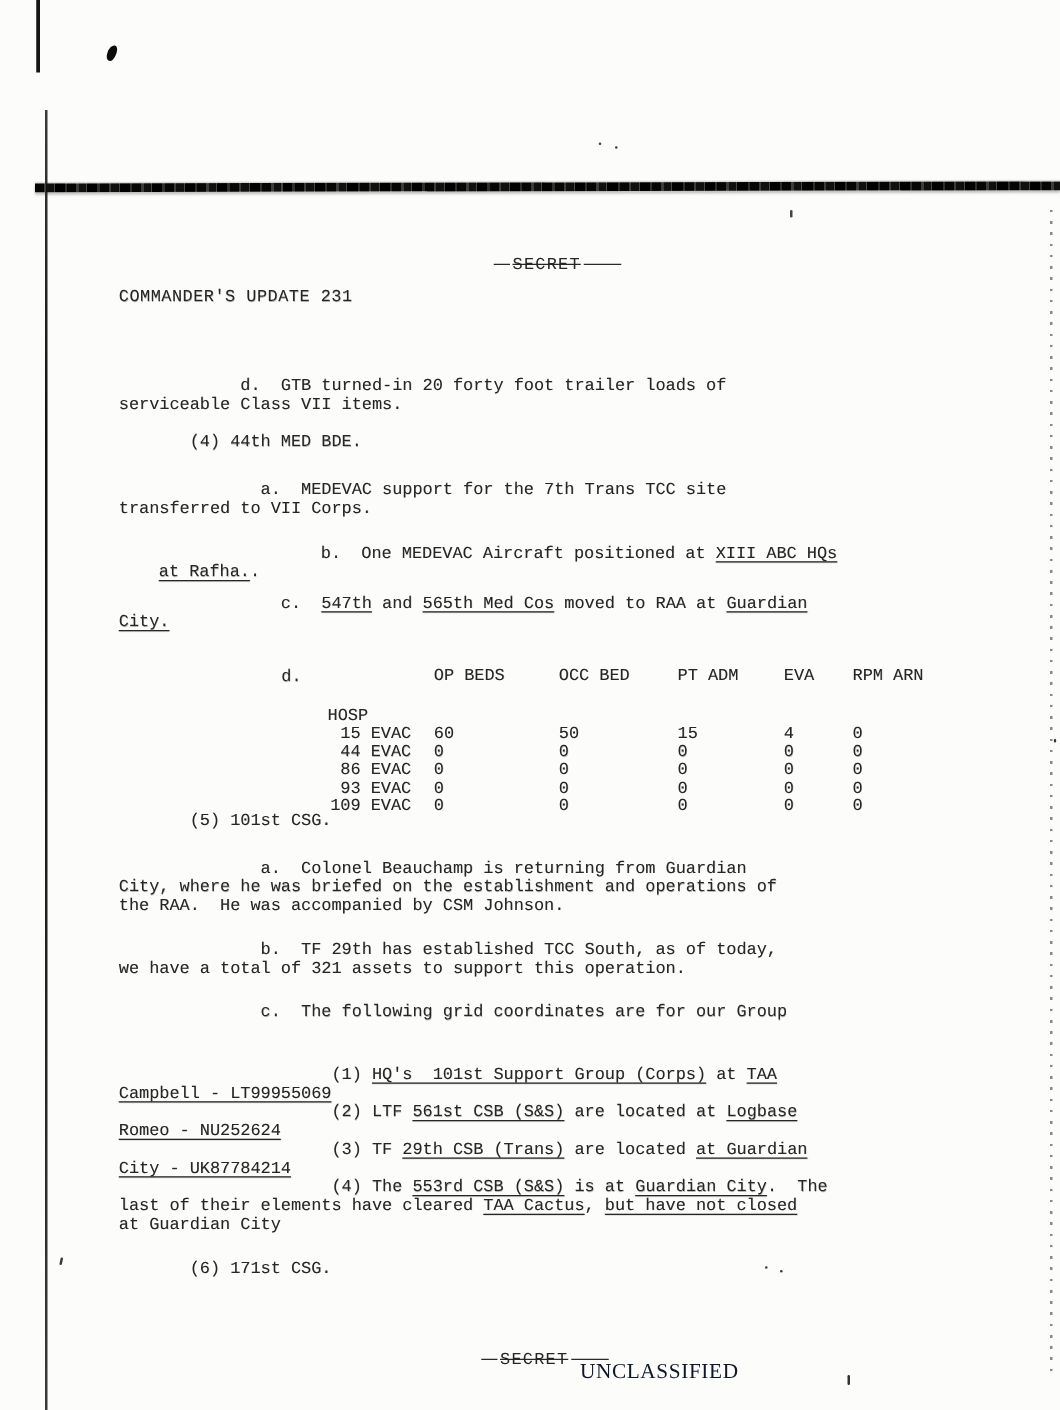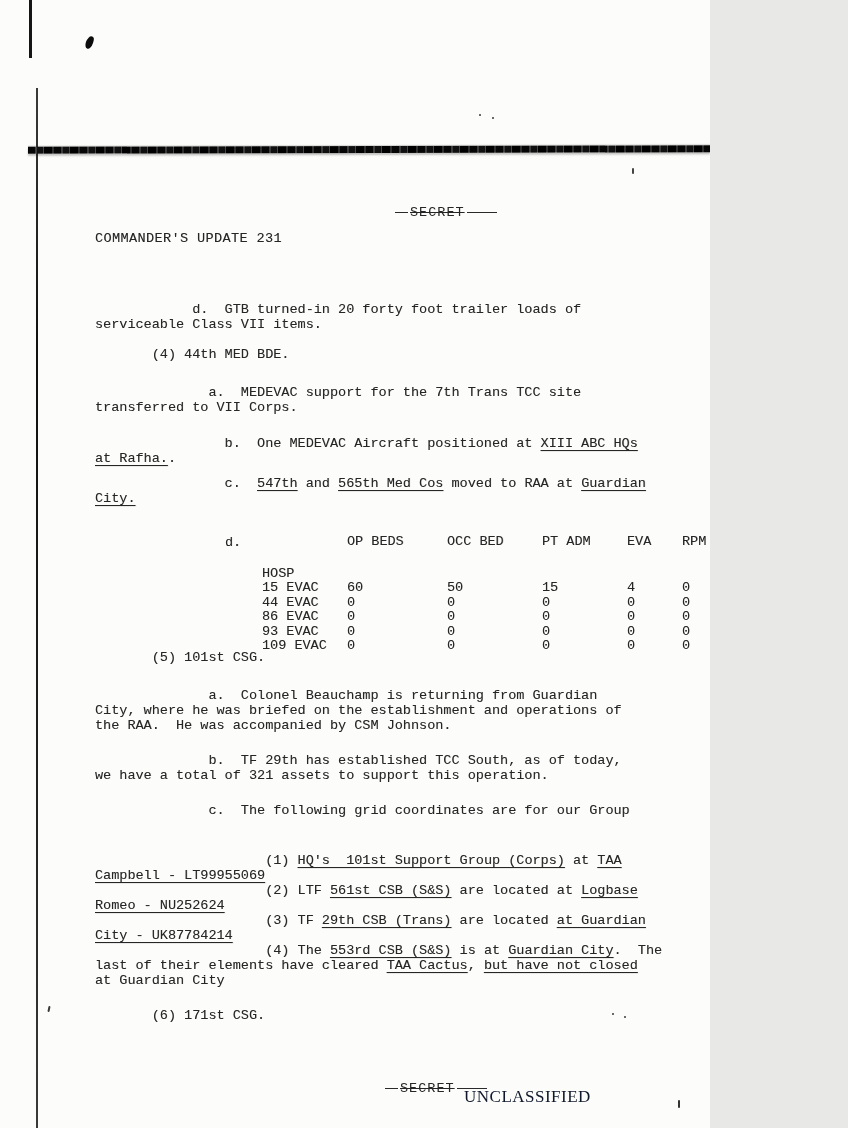--- a/index.html
+++ b/index.html
@@ -1,17 +1,17 @@
 <!DOCTYPE html>
 <html><head>
 <meta charset="utf-8">
 <style>
   html,body { margin:0; padding:0; background:#e8e8e6; }
   .page {
-    position:relative; width:710px; height:1128px;
+    position:relative; width:848px; height:1128px;
     background:#fcfcfa; overflow:hidden;
     font-family:"Liberation Mono", monospace;
     color:#262626;
   }
   
   .doc-title {
     position:absolute; left:95px; top:231px; margin:0;
     font-size:13.5px; font-weight:normal; letter-spacing:.4px;
     text-shadow:.3px .3px 0 rgba(30,30,30,.35);
   }
@@ -39,21 +39,21 @@
   
   .hosp-table { position:absolute; top:535px; left:0; width:848px; font-size:13.5px;
     text-shadow:.3px .3px 0 rgba(30,30,30,.3); }
   .tbl-label { position:absolute; left:225px; top:0; }
   .tbl-grid {
     position:absolute; left:262px; top:0;
     display:grid; grid-template-columns:85px 100px 95px 85px 55px 85px;
     line-height:14.4px;
   }
   .tbl-grid .cell { text-align:left; }
-  .tbl-grid .c0 { padding-right:18px; }
+  .tbl-grid .c0 { text-align:right; padding-right:18px; }
   .tbl-grid .th.c0 { text-align:left; padding-right:0;margin-top:32px; }
 
   
   .left-rule { position:absolute; left:36px; top:88px; width:2px; height:1040px;
     background:linear-gradient(#3a3a3a,#101010 25%,#222 70%,#3a3a3a); }
   .corner-rule { position:absolute; left:29px; top:0; width:3px; height:58px; background:#151515; }
   .noise-band { position:absolute; left:28px; right:0; top:146px; height:7px;
     background:repeating-linear-gradient(90deg,#060606 0 7px,#3c3c3c 7px 9px,#101010 9px 15px,#474747 15px 16px,#000 16px 24px,#2e2e2e 24px 26px);
     box-shadow:0 2px 2px rgba(20,20,20,.25), 0 -1px 1px rgba(20,20,20,.18);
     transform:skewY(-.12deg); }
@@ -93,21 +93,21 @@
   <div class="classification top">
     <span class="dash pre"></span><span class="word">SECRET</span><span class="dash post"></span>
   </div>
 
   <h1 class="doc-title">COMMANDER'S UPDATE 231</h1>
 
   <div class="doc-body">
       <div class="para" style="top: 302px;"><div class="line"><span>            d.  GTB turned-in 20 forty foot trailer loads of</span></div><div class="line"><span>serviceable Class VII items.</span></div></div>
       <div class="para" style="top: 347px;"><div class="line"><span>       (4) 44th MED BDE.</span></div></div>
       <div class="para" style="top: 385px;"><div class="line"><span>              a.  MEDEVAC support for the 7th Trans TCC site</span></div><div class="line"><span>transferred to VII Corps.</span></div></div>
-      <div class="para" style="top: 436px;"><div class="line"><span>                b.  One MEDEVAC Aircraft positioned at </span><span class="u">XIII ABC HQs</span></div><div class="line"><span class="u">at Rafha.</span><span>.</span></div></div>
+      <div class="para" style="top: 436px; margin-left: 32px;"><div class="line"><span>                b.  One MEDEVAC Aircraft positioned at </span><span class="u">XIII ABC HQs</span></div><div class="line"><span class="u">at Rafha.</span><span>.</span></div></div>
       <div class="para" style="top: 476px;"><div class="line"><span>                c.  </span><span class="u">547th</span><span> and </span><span class="u">565th Med Cos</span><span> moved to RAA at </span><span class="u">Guardian</span></div><div class="line"><span class="u">City.</span></div></div>
       <div class="para" style="top: 650px;"><div class="line"><span>       (5) 101st CSG.</span></div></div>
       <div class="para" style="top: 688px;"><div class="line"><span>              a.  Colonel Beauchamp is returning from Guardian</span></div><div class="line"><span>City, where he was briefed on the establishment and operations of</span></div><div class="line"><span>the RAA.  He was accompanied by CSM Johnson.</span></div></div>
       <div class="para" style="top: 753px;"><div class="line"><span>              b.  TF 29th has established TCC South, as of today,</span></div><div class="line"><span>we have a total of 321 assets to support this operation.</span></div></div>
       <div class="para" style="top: 803px;"><div class="line"><span>              c.  The following grid coordinates are for our Group</span></div></div>
       <div class="para" style="top: 853px;"><div class="line"><span>                     (1) </span><span class="u">HQ's  101st Support Group (Corps)</span><span> at </span><span class="u">TAA</span></div><div class="line"><span class="u">Campbell - LT99955069</span></div><div class="line"><span>                     (2) LTF </span><span class="u">561st CSB (S&amp;S)</span><span> are located at </span><span class="u">Logbase</span></div><div class="line"><span class="u">Romeo - NU252624</span></div><div class="line"><span>                     (3) TF </span><span class="u">29th CSB (Trans)</span><span> are located </span><span class="u">at Guardian</span></div><div class="line"><span class="u">City - UK87784214</span></div><div class="line"><span>                     (4) The </span><span class="u">553rd CSB (S&amp;S)</span><span> is at </span><span class="u">Guardian City</span><span>.  The</span></div><div class="line"><span>last of their elements have cleared </span><span class="u">TAA Cactus</span><span>, </span><span class="u">but have not closed</span></div><div class="line"><span>at Guardian City</span></div></div>
       <div class="para" style="top: 1008px;"><div class="line"><span>       (6) 171st CSG.</span></div></div>
     </div>
 
   <div class="hosp-table">

